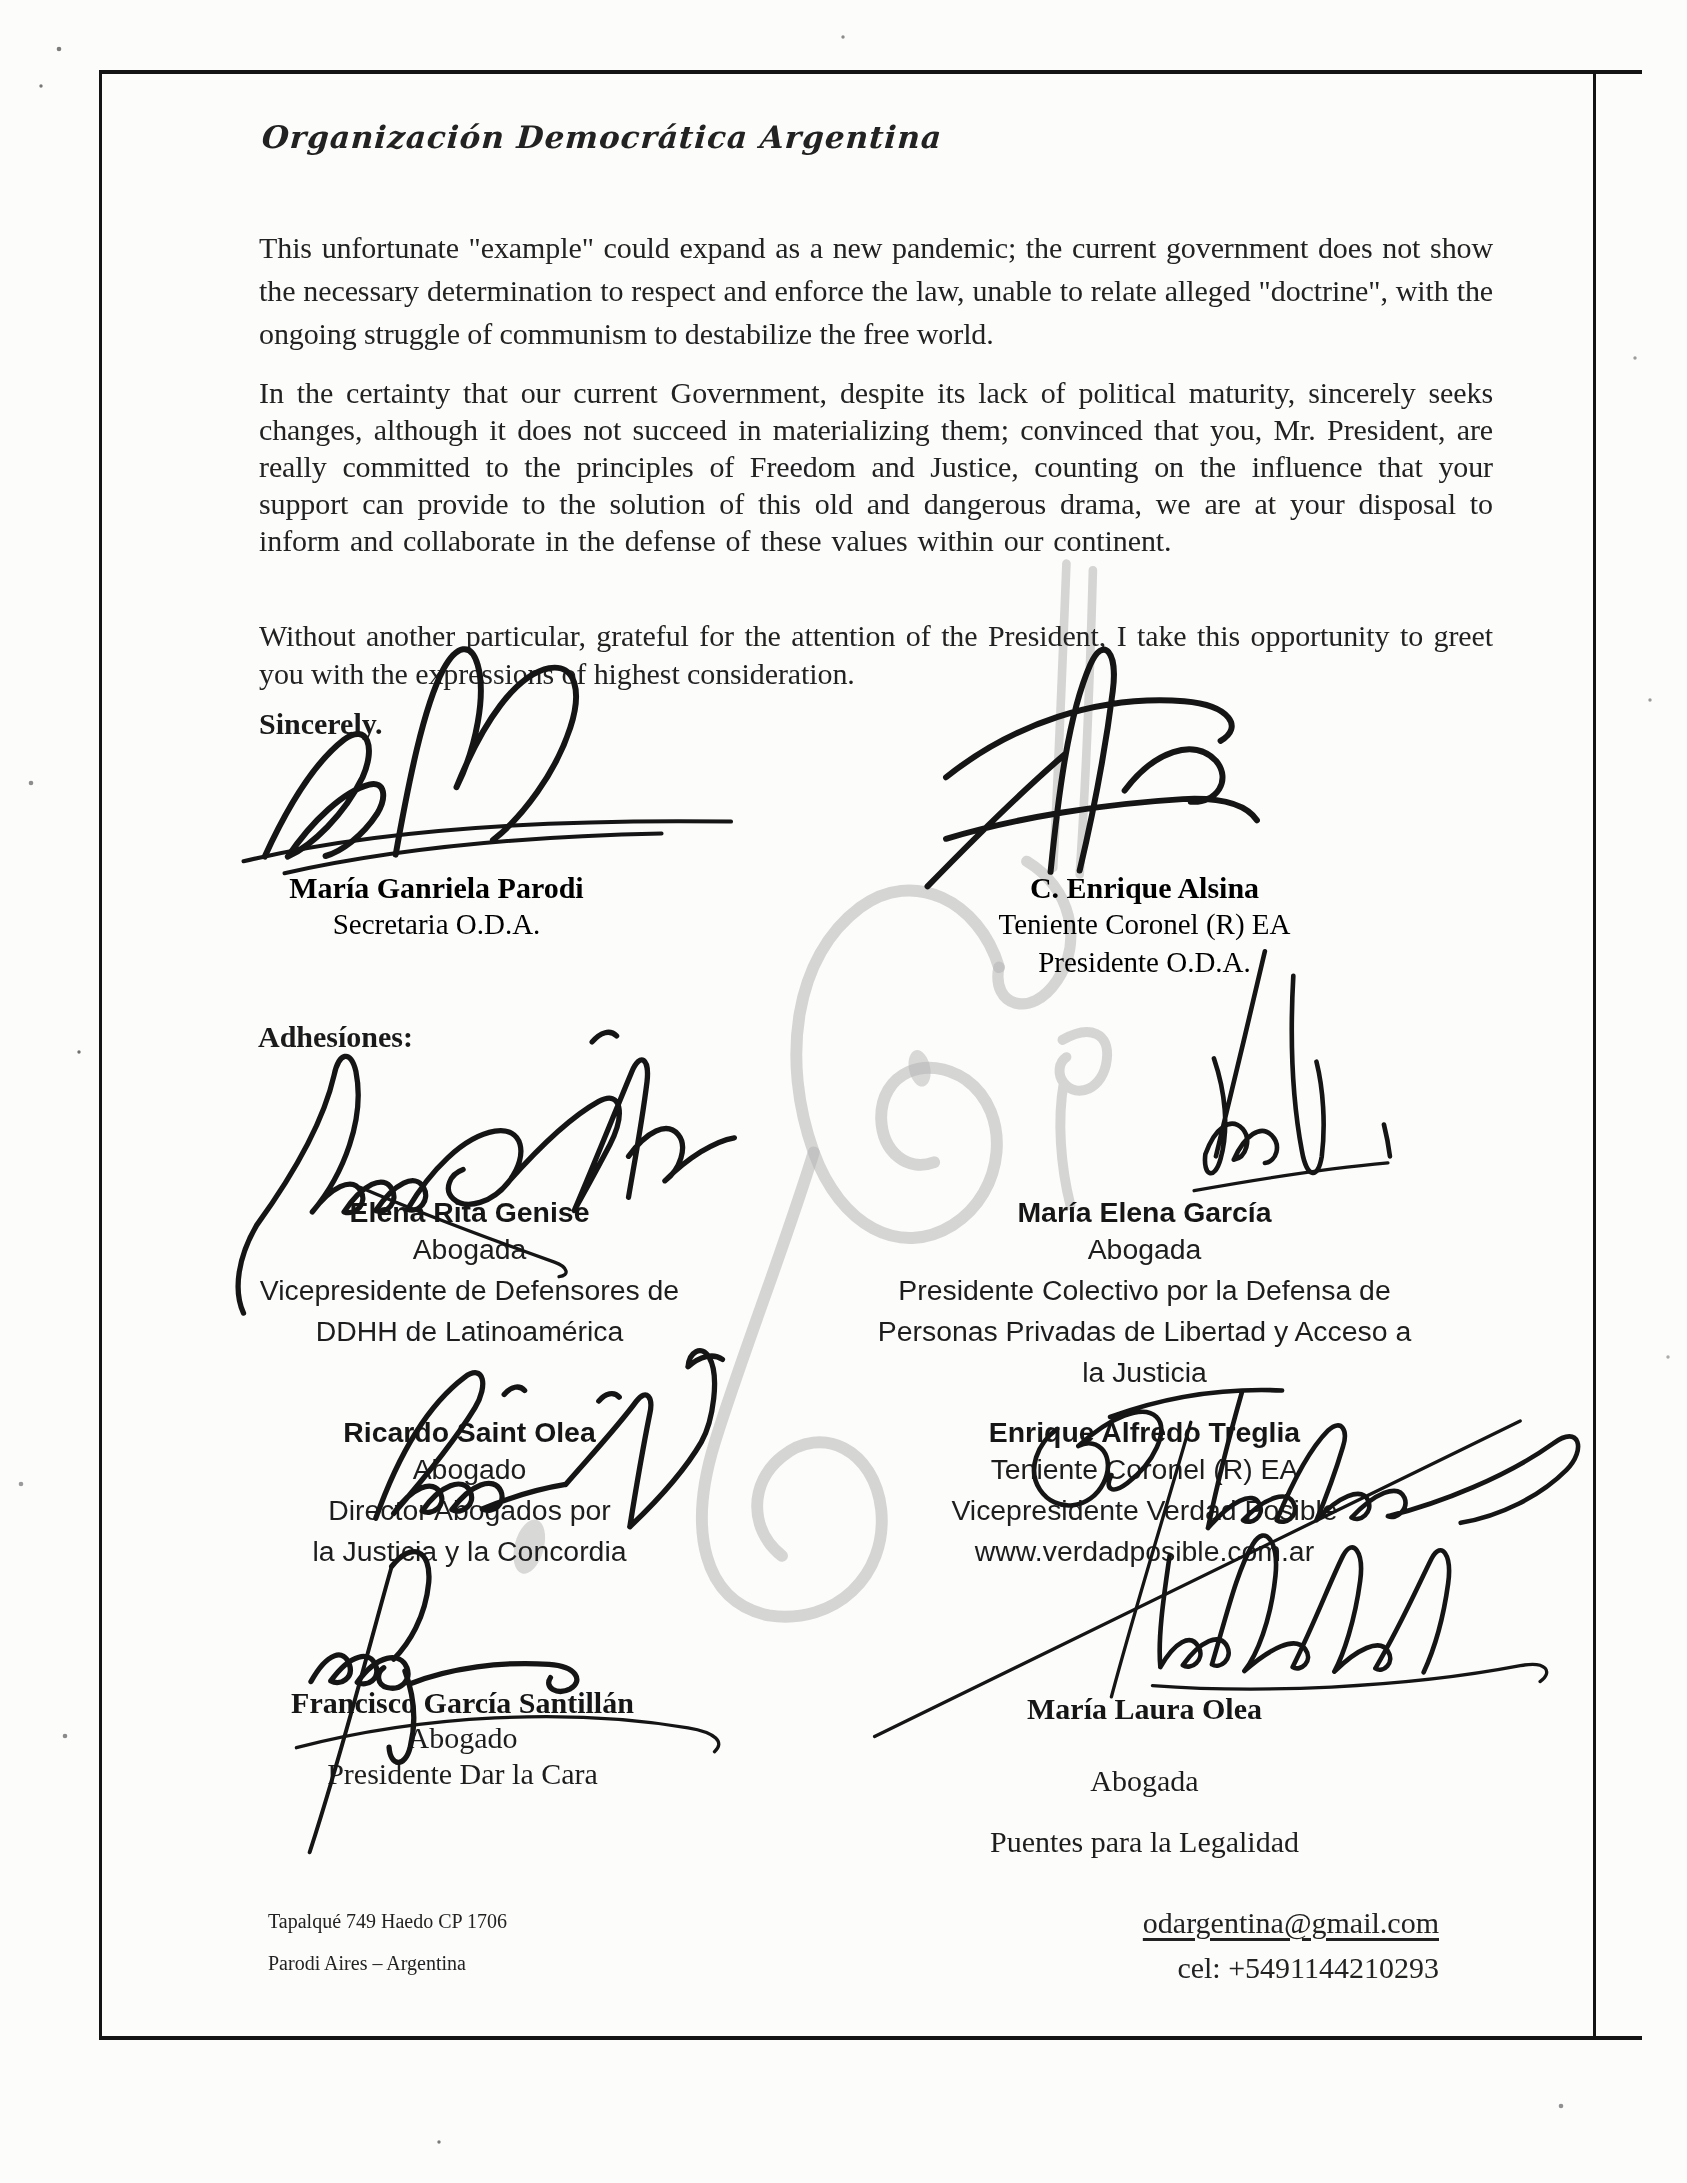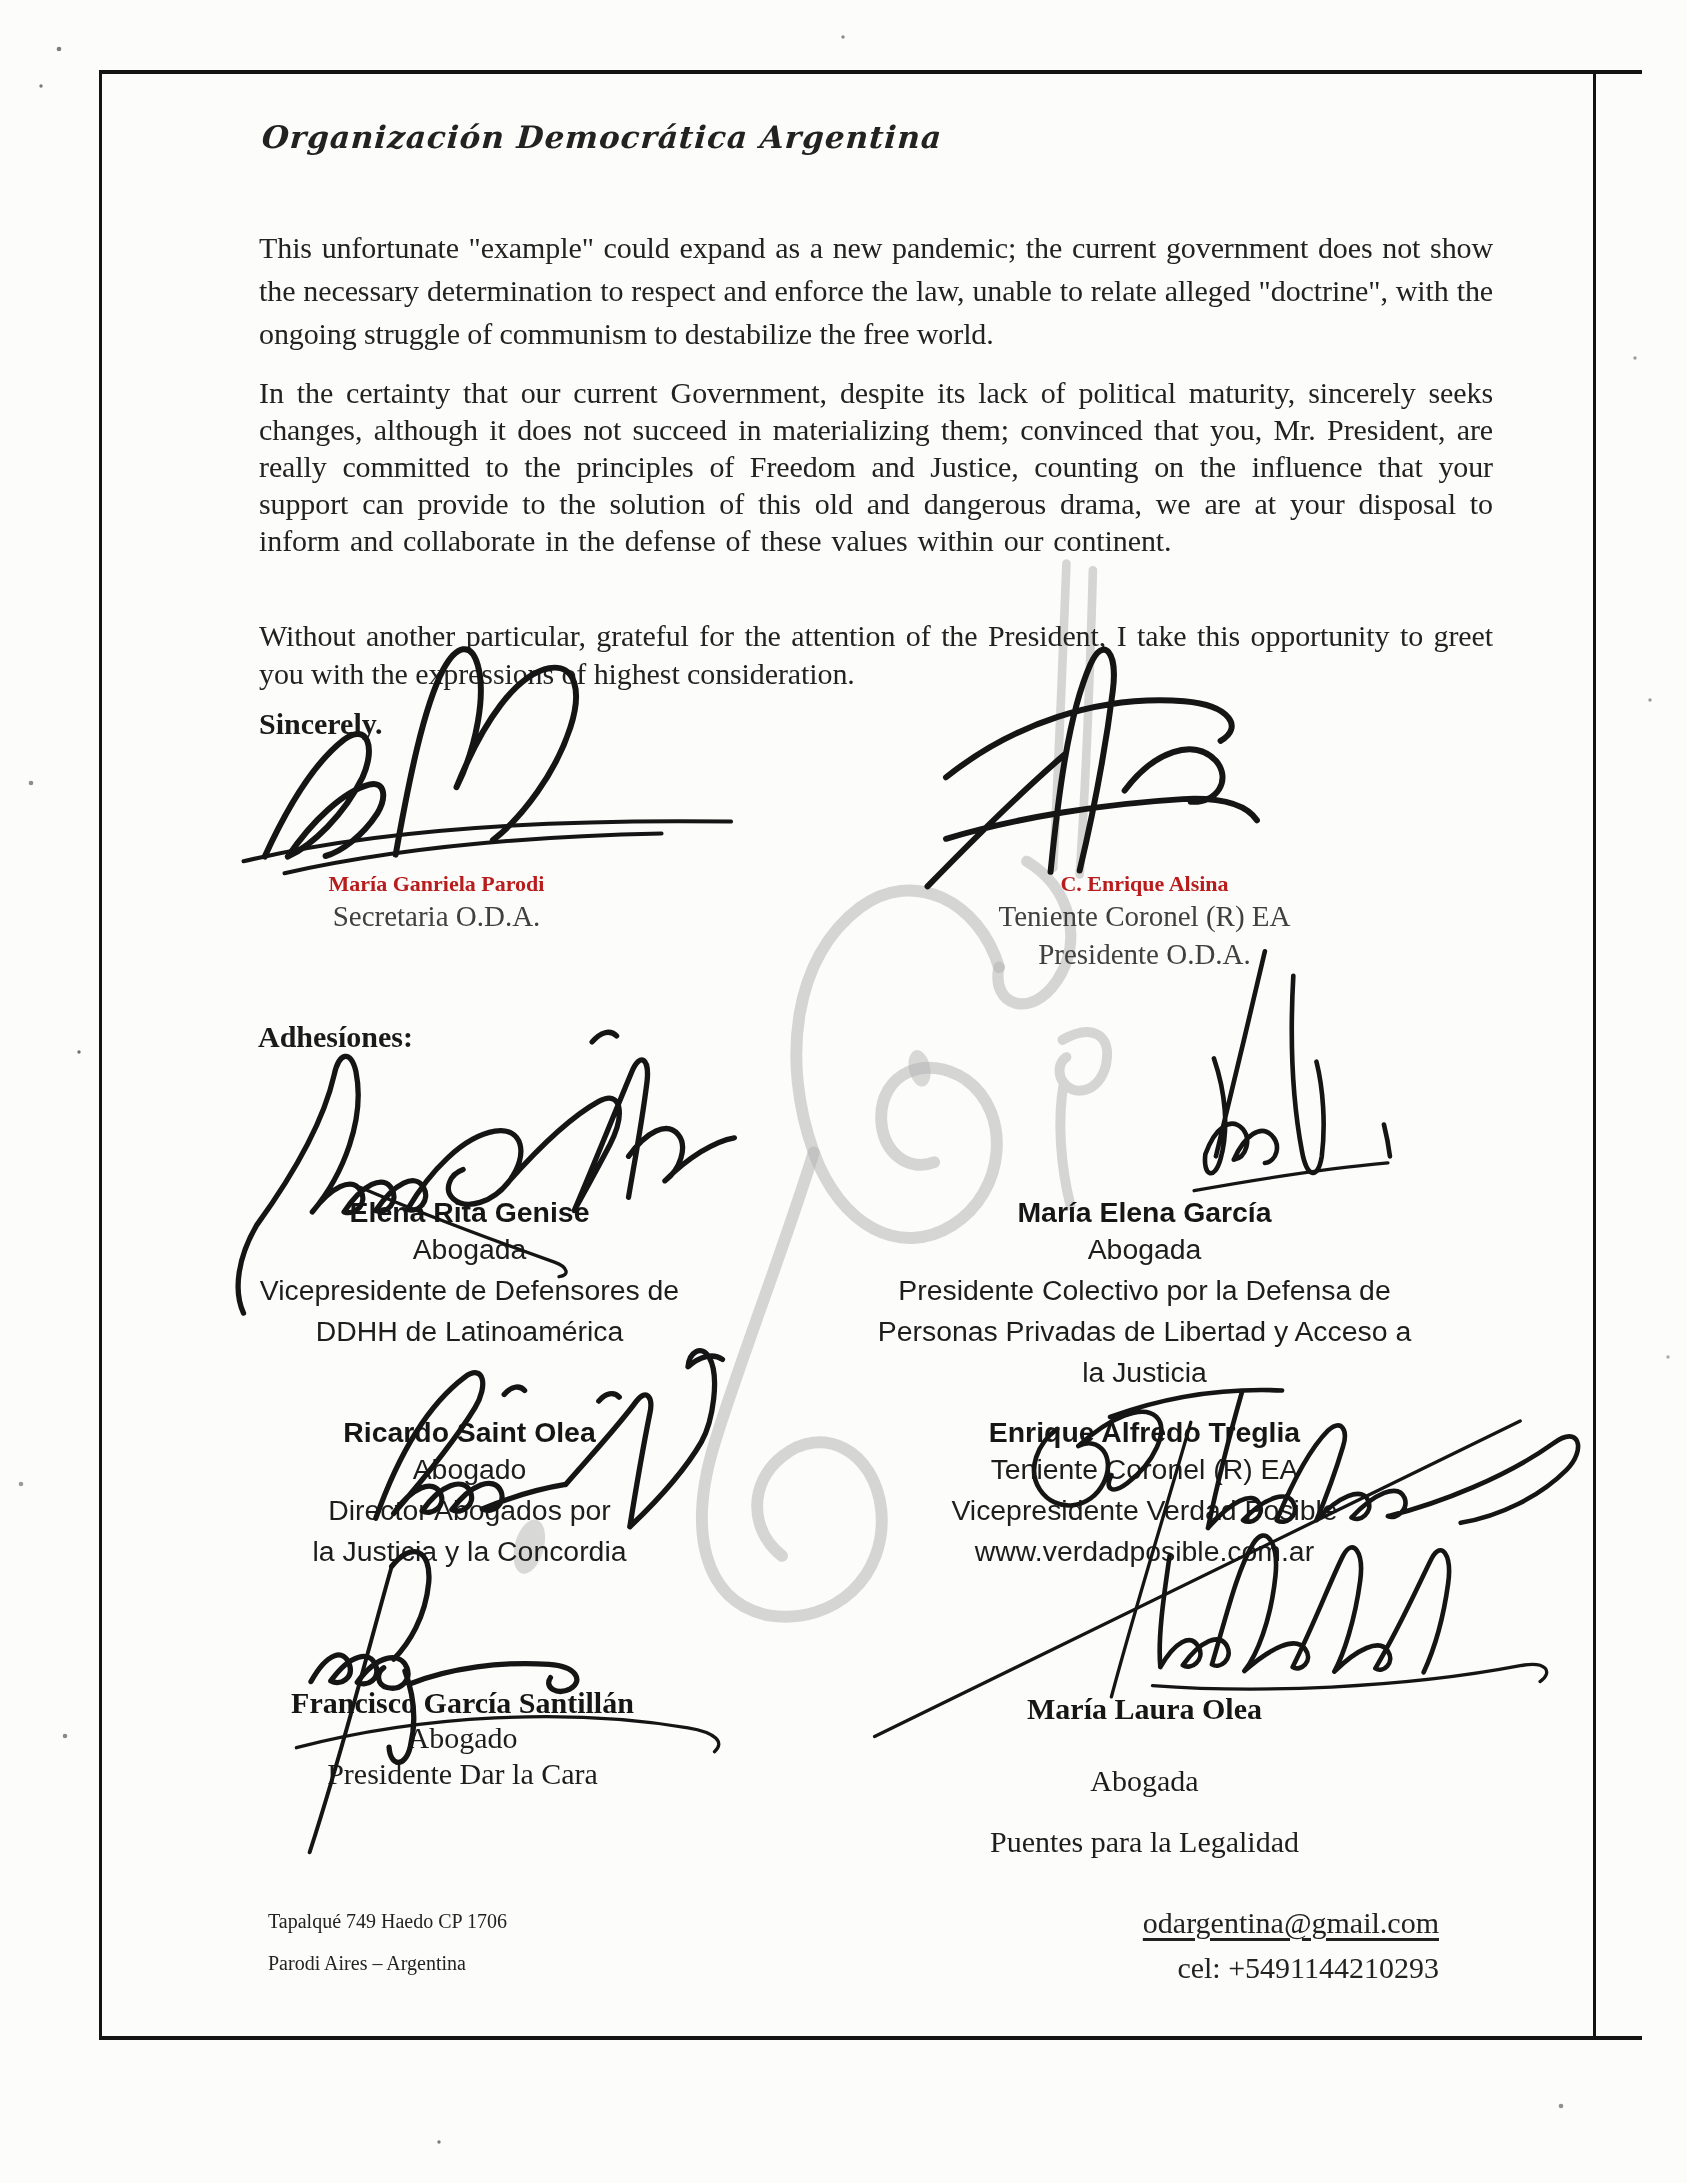--- a/index.html
+++ b/index.html
@@ -17,22 +17,22 @@
   .org-header{left:262px;top:119px;font-family:"DejaVu Serif",serif;font-style:italic;font-weight:bold;
               font-size:31px;letter-spacing:1px;color:#222;transform:skewX(-4deg);}
   
   .par{left:259px;width:1234px;font-size:30px;text-align:justify;color:#222;letter-spacing:-0.1px;}
   .par.p1{top:196px;line-height:43px;}
   .par.p2{top:344px;line-height:37px;word-spacing:2.6px;}
   .par.p3{top:587px;line-height:38px;}
   .sincerely{left:259px;top:707px;font-size:30px;font-weight:bold;color:#1a1a1a;}
   
   .sigblk{text-align:center;}
-  .sigblk .nm{font-size:22px;font-weight:bold;color:#b91c1c;}
-  .sigblk .ln{font-size:29px;line-height:38px;color:#404040;}
+  .sigblk .nm{font-size:30px;font-weight:bold;color:#000000;}
+  .sigblk .ln{font-size:29px;line-height:38px;color:#000000;}
   .blk-parodi{left:185px;top:871px;width:503px;}
   .blk-alsina{left:880px;top:871px;width:529px;}
   .adh-label{left:258px;top:1020px;font-size:30px;font-weight:bold;color:#1a1a1a;}
   
   .adhblk{text-align:center;font-family:"Liberation Sans",sans-serif;}
   .adhblk .nm{font-size:28.4px;font-weight:bold;color:#161616;}
   .adhblk .ln{font-size:28.4px;line-height:41px;color:#1d1d1d;}
   .blk-genise{left:218px;top:1196px;width:503px;}
   .blk-garcia{left:860px;top:1196px;width:569px;}
   .blk-ricardo{left:218px;top:1416px;width:503px;}

